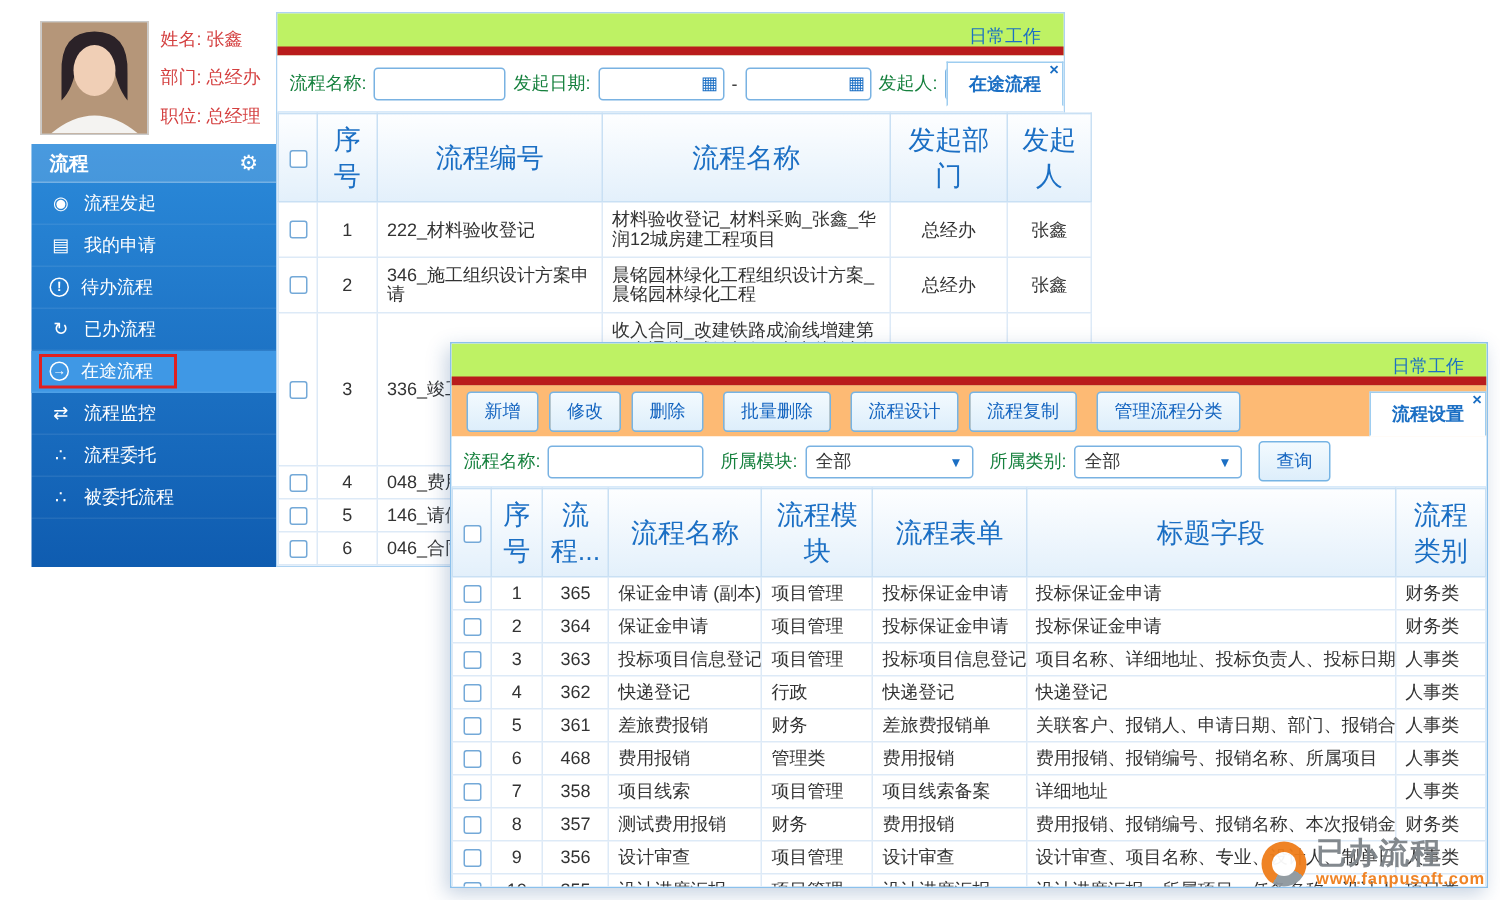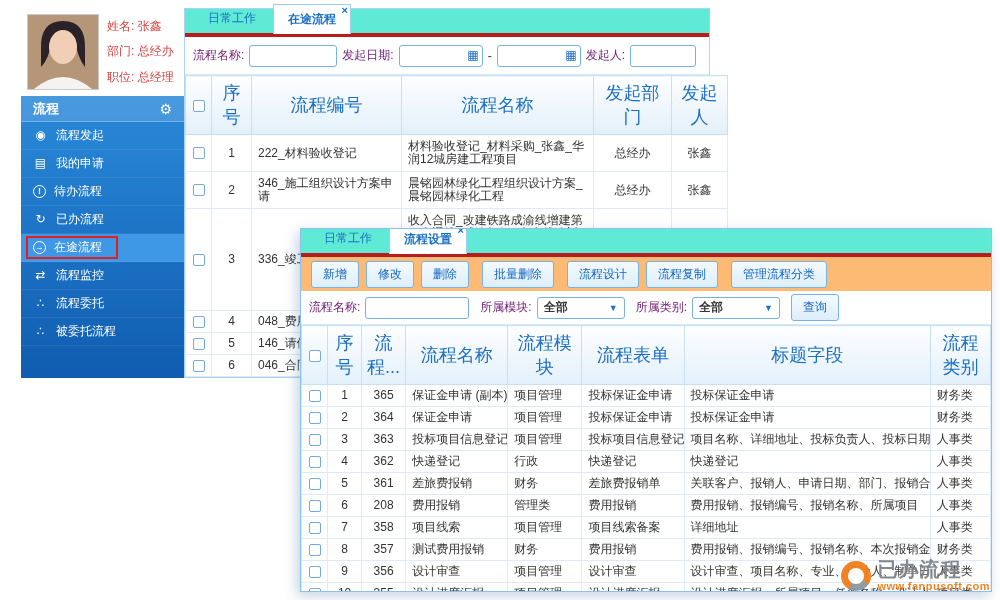--- a/index.html
+++ b/index.html
@@ -18,34 +18,34 @@
   .gear { font-size:14px; cursor:pointer; }
   .menu-item { height:28px; display:flex; align-items:center; gap:8px; padding:0 12px; font-size:12px; cursor:pointer; border-bottom:1px solid rgba(255,255,255,.08); position:relative; }
   .menu-item.active { background:#3f98e5; }
   .mi-icon { width:15px; text-align:center; font-size:12px; flex-shrink:0; line-height:15px; }
   .mi-icon.circled { width:13px; height:13px; border:1px solid #fff; border-radius:50%; line-height:11px; font-size:9px; font-weight:bold; }
   .annotation { position:absolute; left:5px; top:2px; width:92px; height:23px; border:2px solid #e02020; pointer-events:none; }
 
   .back-main { flex:1; min-width:0; border:1px solid #aed3f2; background:#fff; display:flex; flex-direction:column; }
 
   
-  .tabbar { display:flex; align-items:flex-end; background:#5eead4; border-bottom:4px solid #b91c1c; height:28px; padding-left:8px; gap:2px; flex-shrink:0; }
+  .tabbar { display:flex; align-items:flex-end; background:#bef264; border-bottom:6px solid #b91c1c; height:28px; padding-left:8px; gap:2px; flex-shrink:0;flex-direction:column; }
   .tab { padding:6px 14px 5px; color:#1b6fc4; cursor:pointer; position:relative; border:1px solid transparent; white-space:nowrap; }
   .tab.active { background:#fff; border:1px solid #9ecdf0; border-bottom:1px solid #fff; margin-bottom:-1px; font-weight:bold; }
   .tabclose { position:absolute; top:0; right:2px; font-size:11px; line-height:11px; color:#1b6fc4; cursor:pointer; }
 
   
   .filters { display:flex; align-items:center; gap:5px; padding:0 8px; background:#fff; border-bottom:1px solid #d8eafa; flex-shrink:0; }
   .back-filters { height:38px; }
   .front-filters { height:34px; }
-  .filters label { color:#701a75; white-space:nowrap; }
+  .filters label { color:#15803d; white-space:nowrap; }
   .tinput { height:22px; border:1px solid #79b2e2; border-radius:3px; padding:0 4px; font-size:12px; outline:none; }
   .datewrap { position:relative; }
   .cal { position:absolute; right:4px; top:4px; color:#1b6fc4; font-size:12px; line-height:12px; cursor:pointer; }
-  .combobox { width:88px; height:22px; border:1px solid #79b2e2; border-radius:3px; display:flex; align-items:center; justify-content:space-between; padding:0 6px; background:#fff; cursor:pointer;font-weight:bold; }
+  .combobox { width:112px; height:22px; border:1px solid #79b2e2; border-radius:3px; display:flex; align-items:center; justify-content:space-between; padding:0 6px; background:#fff; cursor:pointer; }
   .combobox .arrow { color:#1b6fc4; font-size:9px; }
 
   
   .btn { background:linear-gradient(#f3fafe,#ddeefb); border:1px solid #76b4e4; color:#1565c0; border-radius:3px; padding:4px 11px; font-size:12px; cursor:pointer; white-space:nowrap; font-family:inherit; }
   .toolbar { display:flex; align-items:center; gap:7px; padding:5px 10px; background:#fdba74; height:34px; flex-shrink:0; }
   .gap-left { margin-left:6px; }
 
   
   .grid { width:100%; border-collapse:collapse; table-layout:fixed; background:#fff; }
   .grid th { background:linear-gradient(#fdfeff,#e3f0fb); color:#1b6fc4; font-weight:normal; border:1px solid #c9e0f4; padding:5px 3px; font-size:18px; text-align:center; }
@@ -335,21 +335,21 @@
           <td class="ctr">361</td>
           <td>差旅费报销</td>
           <td>财务</td>
           <td>差旅费报销单</td>
           <td>关联客户、报销人、申请日期、部门、报销合计</td>
           <td>人事类</td>
         </tr>
         <tr>
           <td class="ctr"><span class="checkbox"></span></td>
           <td class="ctr">6</td>
-          <td class="ctr">208</td>
+          <td class="ctr">468</td>
           <td>费用报销</td>
           <td>管理类</td>
           <td>费用报销</td>
           <td>费用报销、报销编号、报销名称、所属项目</td>
           <td>人事类</td>
         </tr>
         <tr>
           <td class="ctr"><span class="checkbox"></span></td>
           <td class="ctr">7</td>
           <td class="ctr">358</td>

